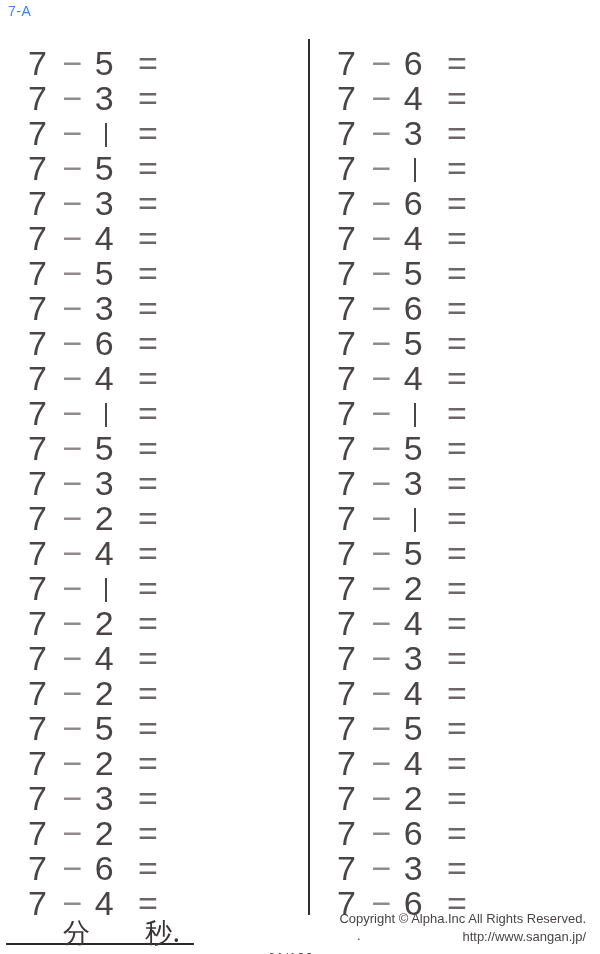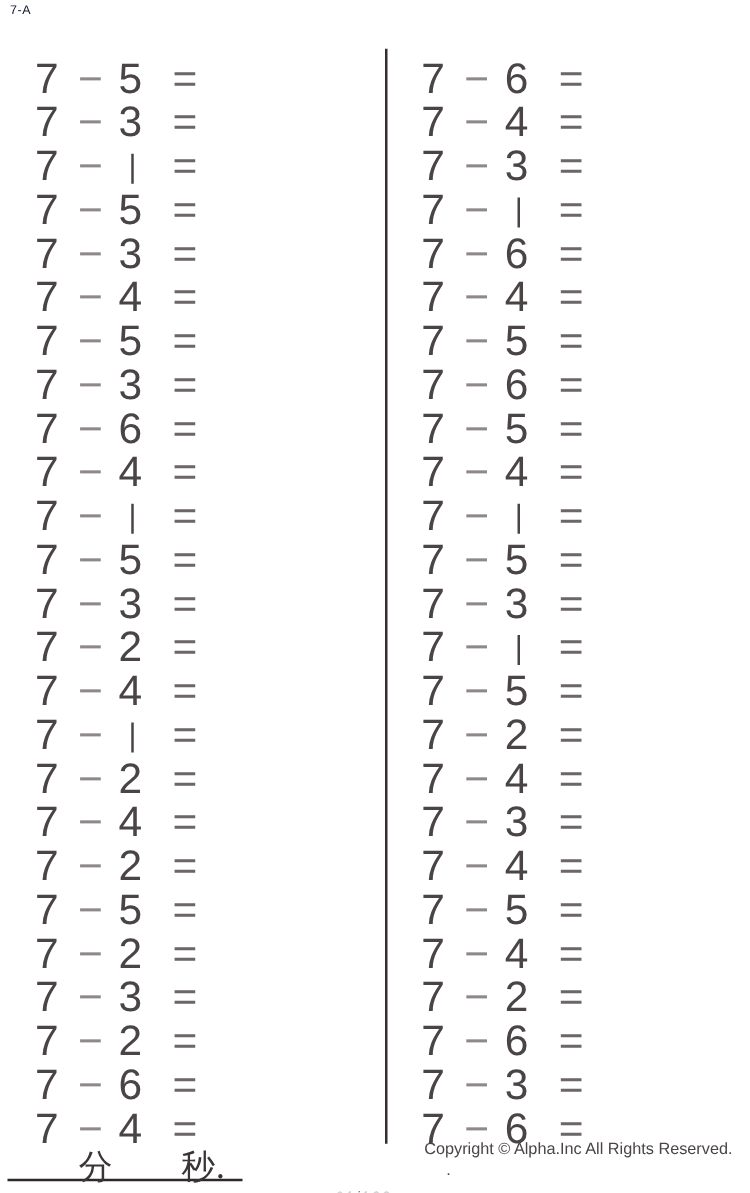--- a/index.html
+++ b/index.html
@@ -10,21 +10,21 @@
     position: relative;
     width: 600px;
     height: 954px;
     background: #ffffff;
     overflow: hidden;
   }
 
   
   .sheet-id {
     position: absolute; left: 8px; top: 3px;
-    font-size: 10px; color: #0f172a; letter-spacing: 0.5px;
+    font-size: 14px; color: #3b82f6; letter-spacing: 0.5px;
   }
   .sheet-subtitle {
     position: absolute; left: 8px; top: 19px;
     font-size: 12px; color: #3c3637; letter-spacing: 1px;
   }
 
   
   .divider {
     position: absolute; left: 308px; top: 39px;
     width: 2px; height: 876px; background: #332e2f;
@@ -455,15 +455,16 @@
 
   <div class="time-line"></div>
   <div class="minutes-label">分</div>
   <div class="seconds-label">秒.</div>
 
   <div class="page-number">61/100</div>
   <div class="footer-dot">.</div>
 
   <div class="copyright-block">
     <div>Copyright ©  Alpha.Inc All Rights Reserved.</div>
+    <div>http://www.sangan.jp/</div>
   </div>
 
 </div>
 
 </body></html>

